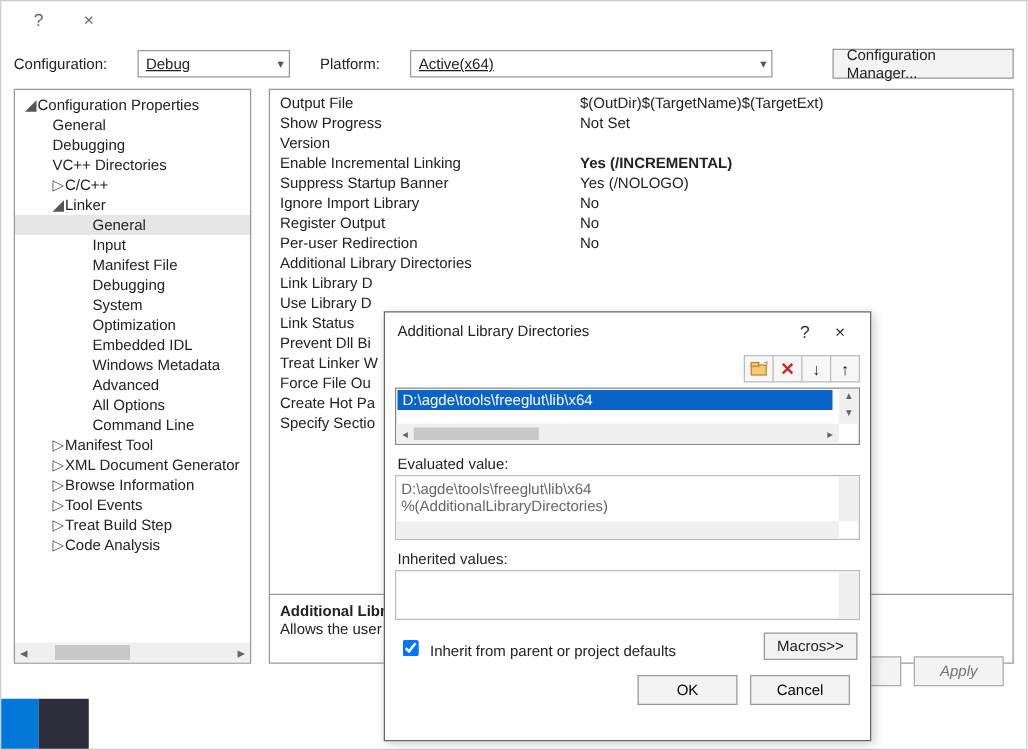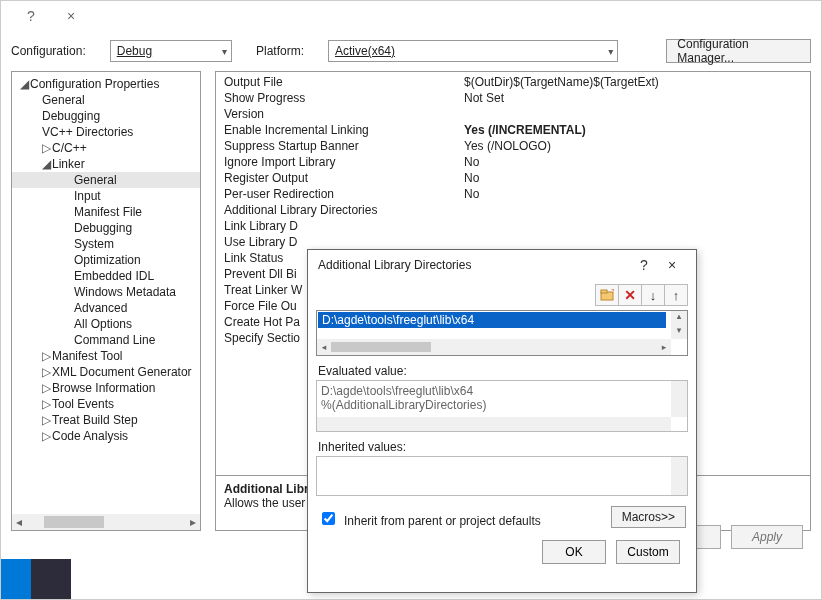--- a/index.html
+++ b/index.html
@@ -50,21 +50,21 @@
 .editbox .hscroll .bar { width: 100px; height: 10px; background: #c8c8c8; }
 .lbl { padding: 8px 10px 2px 10px; }
 .evalbox { margin: 0 8px; border: 1px solid #bbb; height: 52px; padding: 3px 4px; color: #666; position: relative; }
 .evalbox .vscroll { position:absolute; right:0; top:0; bottom:14px; width:16px; background:#f0f0f0; }
 .evalbox .hscroll { position:absolute; left:0; right:16px; bottom:0; height:14px; background:#f0f0f0; }
 .inhbox { margin: 0 8px; border: 1px solid #bbb; height: 40px; position:relative; }
 .inhbox .vscroll { position:absolute; right:0; top:0; bottom:0; width:16px; background:#f0f0f0; }
 .chkrow { display: flex; align-items: flex-end; padding: 10px 10px 0 10px; gap: 6px; }
 .chkrow .mac { margin-left: auto; border: 1px solid #999; padding: 3px 10px; background: #f3f3f3; }
 .dbtns { display:flex; justify-content:flex-end; gap:10px; padding: 12px 16px 10px 0; }
-.dbtns button { width: 64px; height: 24px; border: 1px solid #999; background: #f3f3f3; }
+.dbtns button { width: 80px; height: 24px; border: 1px solid #999; background: #f3f3f3; }
 .taskbar { position:absolute; left:0; bottom:0; height:40px; width:70px; display:flex; }
 .taskbar .a { width:30px; background:#0078d7; }
 .taskbar .b { width:40px; background:#2c2c3a; }
 svg { display:block; }
 </style>
 </head>
 <body>
 
 <div class="window">
   <div class="titlebar">
@@ -252,21 +252,21 @@
     <div class="inhbox">
       <div class="vscroll"></div>
     </div>
     <div class="chkrow">
       <input type="checkbox" checked="" style="">
       <span>Inherit from parent or project defaults</span>
       <div class="mac"><span>Macros&gt;&gt;</span></div>
     </div>
     <div class="dbtns">
       <button>OK</button>
-      <button>Custom</button>
+      <button>Cancel</button>
     </div>
   </div>
 
   <div class="taskbar">
     <div class="a"></div>
       <div class="b"></div>
   </div>
 </div>
 
 </body></html>

